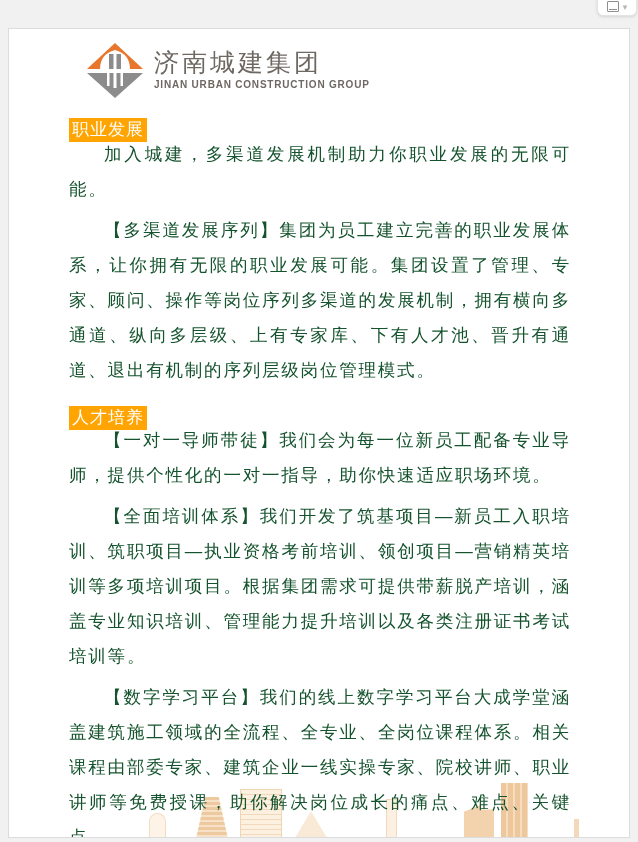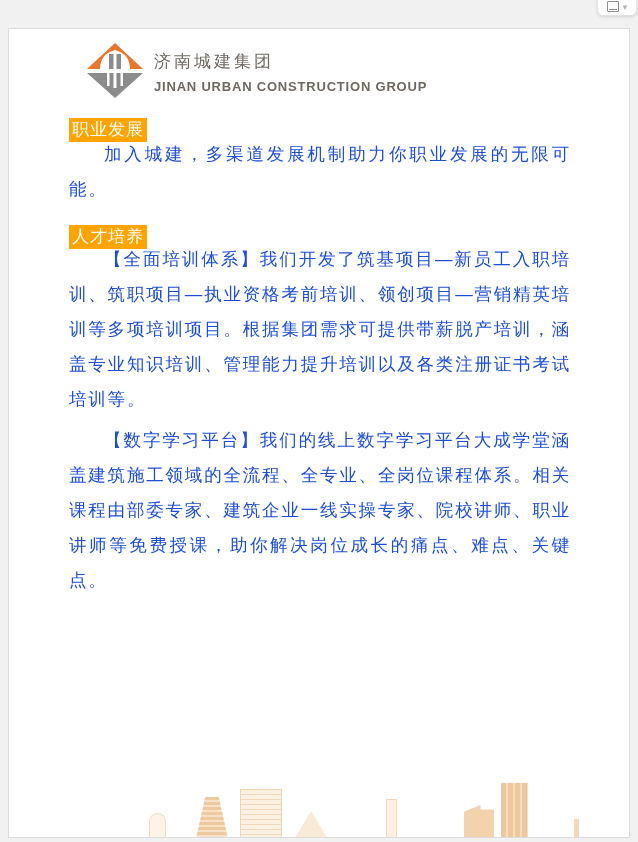--- a/index.html
+++ b/index.html
@@ -43,26 +43,26 @@
     overflow:hidden;
   }
   
   .logo{
     display:flex;align-items:flex-start;
     margin:13px 0 0 75px;height:58px;
   }
   .logo-mark{width:62px;height:57px;flex:0 0 auto;}
   .logo-text{margin-left:8px;padding-top:5px;}
   .logo-title{
-    font-size:17px;color:#6e6862;
+    font-size:25px;color:#6e6862;
     letter-spacing:3px;font-weight:500;line-height:30px;
     white-space:nowrap;
   }
   .logo-sub{
-    font-size:13px;font-weight:bold;color:#6e6862;
+    font-size:10px;font-weight:bold;color:#6e6862;
     letter-spacing:.8px;margin-top:2px;white-space:nowrap;
   }
   
   .content{
     padding:0 58px 0 60px;
     margin-top:10px;
     position:relative;z-index:2;
   }
   .badge{
     display:inline-block;
@@ -72,21 +72,21 @@
     line-height:22px;
     padding:1px 3px;
     letter-spacing:1px;
   }
   .badge.first{margin-top:8px;text-align:center;}
   .badge.second{margin-top:12px;}
   .content p{
     margin:6px 0 0 0;
     font-size:17.5px;
     line-height:35px;
-    color:#1d4ed8;
+    color:#14532d;
     letter-spacing:1.8px;
     text-align:justify;
     text-justify:inter-character;
     text-indent:2em;
   }
   .content p.tight{margin-top:4px;}
   .badge-row{margin:0;height:23px;margin-top:6px;}
   
   .skyline{
     position:absolute;left:0;bottom:0;width:100%;height:60px;
@@ -145,24 +145,26 @@
       <div class="logo-sub">JINAN URBAN CONSTRUCTION GROUP</div>
     </div>
   </div>
 
   <div class="content">
 
     <div class="badge-row">
       <span class="badge first">职业发展</span>
     </div>
     <p class="tight">加入城建，多渠道发展机制助力你职业发展的无限可能。</p>
+    <p>【多渠道发展序列】集团为员工建立完善的职业发展体系，让你拥有无限的职业发展可能。集团设置了管理、专家、顾问、操作等岗位序列多渠道的发展机制，拥有横向多通道、纵向多层级、上有专家库、下有人才池、晋升有通道、退出有机制的序列层级岗位管理模式。</p>
 
     <div class="badge-row">
       <span class="badge second">人才培养</span>
     </div>
+    <p>【一对一导师带徒】我们会为每一位新员工配备专业导师，提供个性化的一对一指导，助你快速适应职场环境。</p>
     <p>【全面培训体系】我们开发了筑基项目—新员工入职培训、筑职项目—执业资格考前培训、领创项目—营销精英培训等多项培训项目。根据集团需求可提供带薪脱产培训，涵盖专业知识培训、管理能力提升培训以及各类注册证书考试培训等。</p>
     <p>【数字学习平台】我们的线上数字学习平台大成学堂涵盖建筑施工领域的全流程、全专业、全岗位课程体系。相关课程由部委专家、建筑企业一线实操专家、院校讲师、职业讲师等免费授课，助你解决岗位成长的痛点、难点、关键点。</p>
 
   </div>
 
   <div class="skyline">
     <div class="bld b1"></div>
     <div class="bld b2"></div>
     <div class="bld b3"></div>
     <div class="bld b4"></div>

